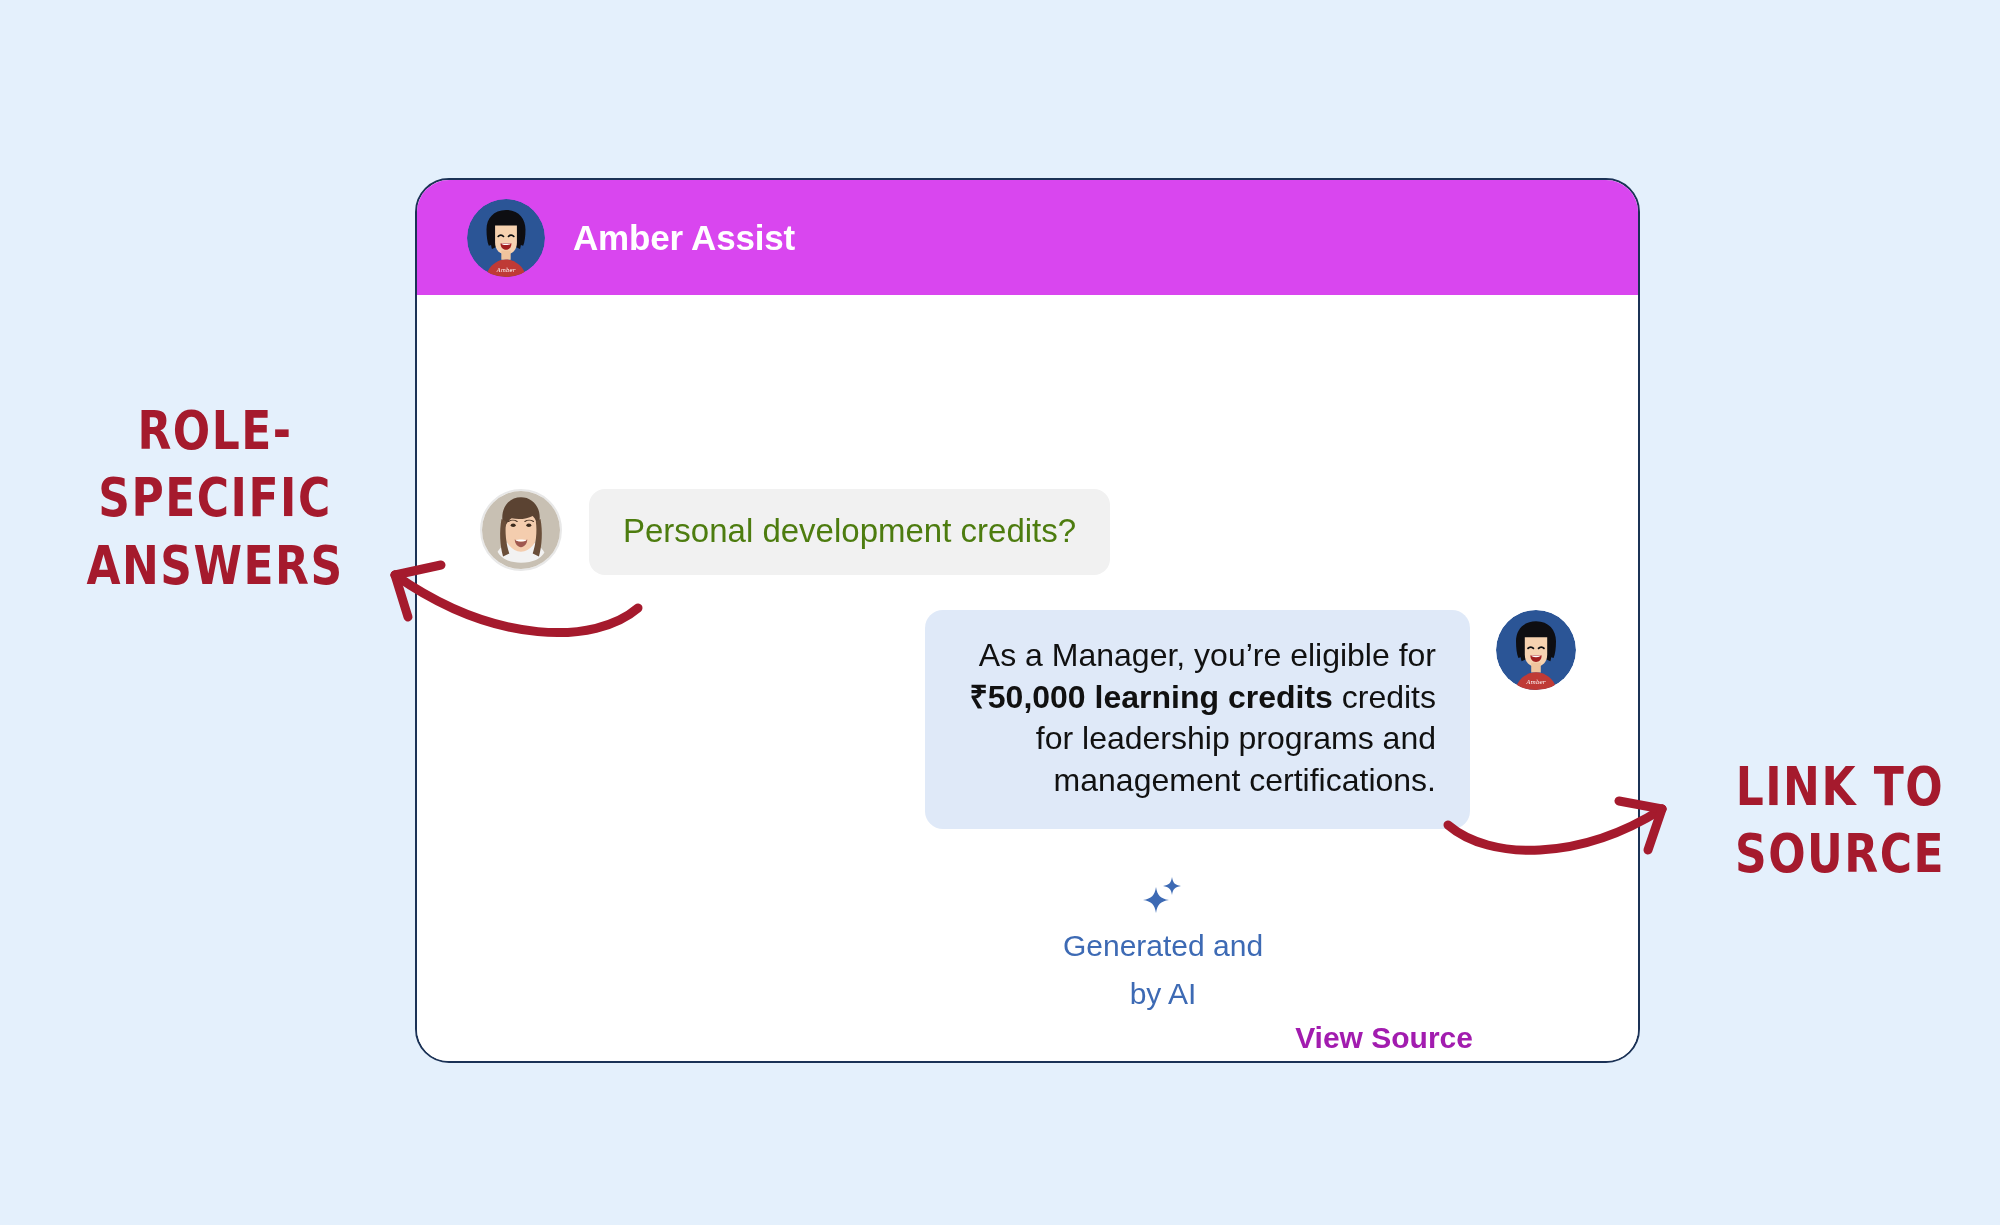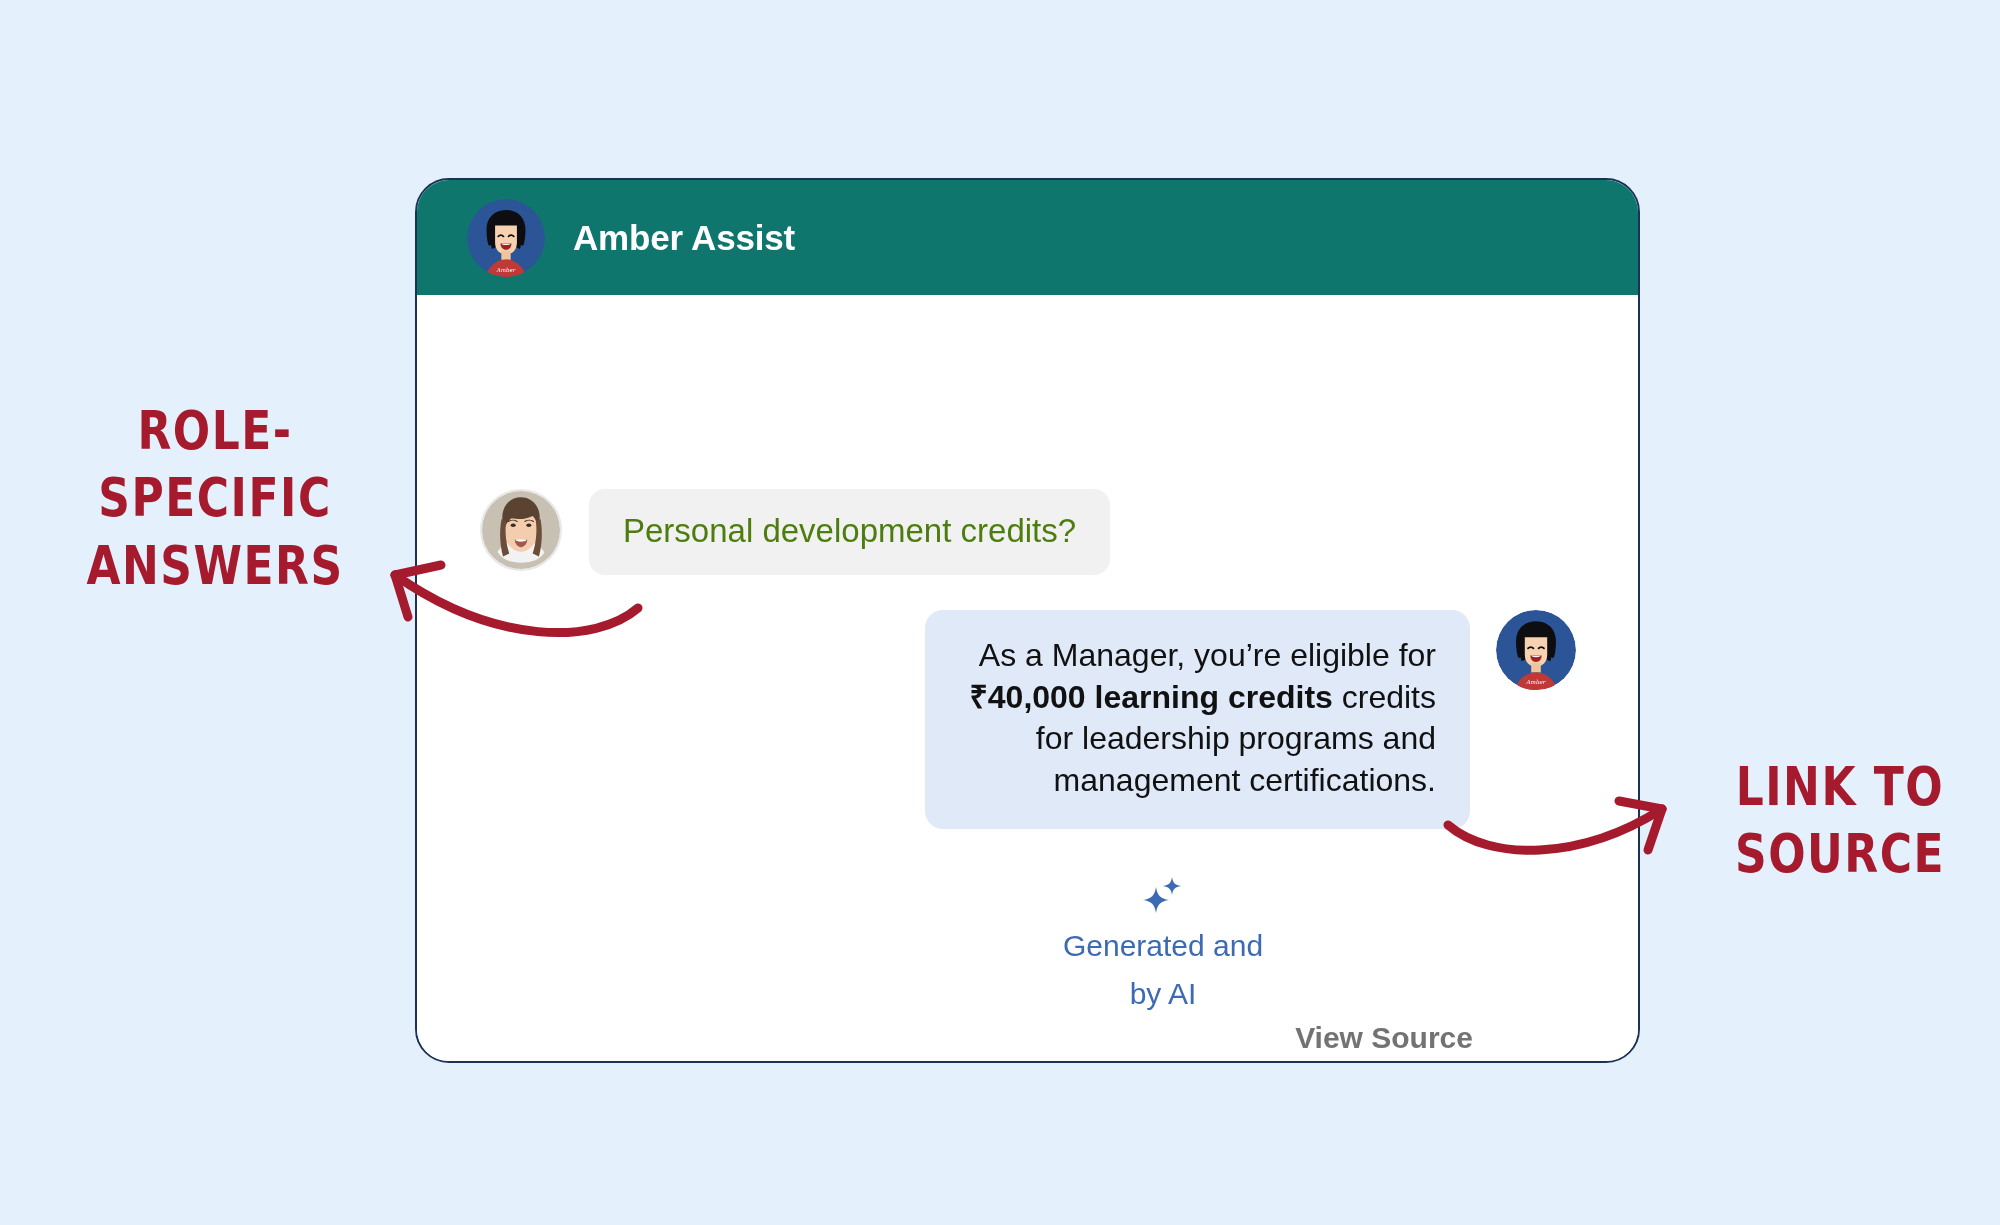--- a/index.html
+++ b/index.html
@@ -31,21 +31,21 @@
     height: 885px;
     border-radius: 34px;
     background: #ffffff;
     border: 2px solid #1b3256;
     box-sizing: border-box;
     overflow: hidden;
   }
 
   #card-header {
     height: 115px;
-    background: #0f766e;
+    background: #d946ef;
     display: flex;
     align-items: center;
     padding-left: 50px;
     box-sizing: border-box;
   }
 
   #card-title {
     color: #ffffff;
     font-size: 35px;
     font-weight: bold;
@@ -143,21 +143,21 @@
     flex-direction: column;
   }
   #sparkle-icon { width: 44px; height: 42px; flex: none; display: block; }
   #ai-personalized {
     text-decoration: underline;
     text-underline-offset: 5px;
   }
   #view-source-link {
     font-size: 30px;
     font-weight: bold;
-    color: #737373;
+    color: #a21caf;
     margin-top: 9px;
     display: inline-block;
     cursor: pointer;
   }
 
   
   .annotation {
     position: absolute;
     color: #a51a2d;
     font-family: "DejaVu Sans", sans-serif;
@@ -232,21 +232,21 @@
           </svg>
         </div>
         <div id="user-bubble">
           <div id="user-bubble-text">Personal development credits?</div>
         </div>
       </div>
 
       <div id="bot-row">
         <div id="bot-bubble">
           <div id="bot-bubble-text">
-            <span>As a Manager, you’re eligible for </span><b>₹40,000 learning credits</b><span> credits for leadership programs and management certifications.</span>
+            <span>As a Manager, you’re eligible for </span><b>₹50,000 learning credits</b><span> credits for leadership programs and management certifications.</span>
           </div>
         </div>
         <div class="avatar" id="bot-avatar">
           <svg viewBox="0 0 100 100" xmlns="http://www.w3.org/2000/svg">
             <circle cx="50" cy="50" r="50" fill="#2b5596"></circle>
             <g>
               <path d="M50 14c-16 0-25 11-25 25 0 9 1 16 3 21l6-2c-2-6-2-12-2-17 6 3 13 4 18 4s12-1 18-4c0 5 0 11-2 17l6 2c2-5 3-12 3-21 0-14-9-25-25-25z" fill="#0e0e12"></path>
               <path d="M30 36c0 12 0 22 2 28l7-3c-2-6-2-15-2-24z" fill="#0e0e12"></path>
               <path d="M70 36c0 12 0 22-2 28l-7-3c2-6 2-15 2-24z" fill="#0e0e12"></path>
               <path d="M36 34h28v22c0 9-6 15-14 15s-14-6-14-15z" fill="#f6d2b0"></path>

